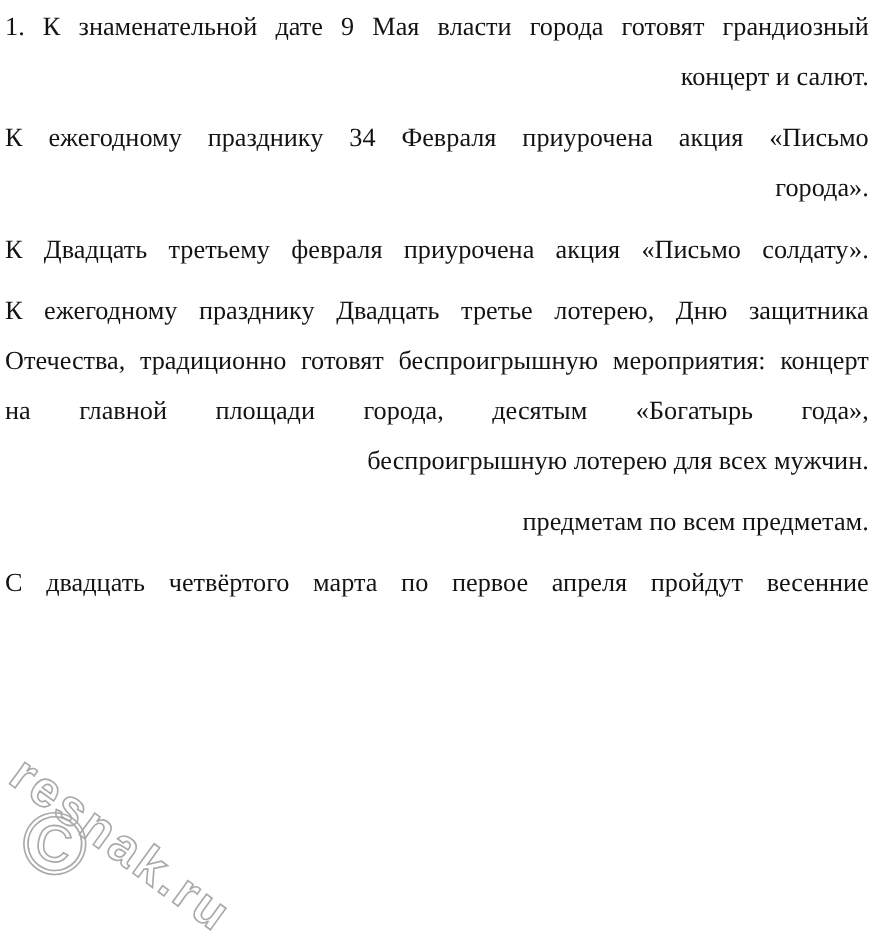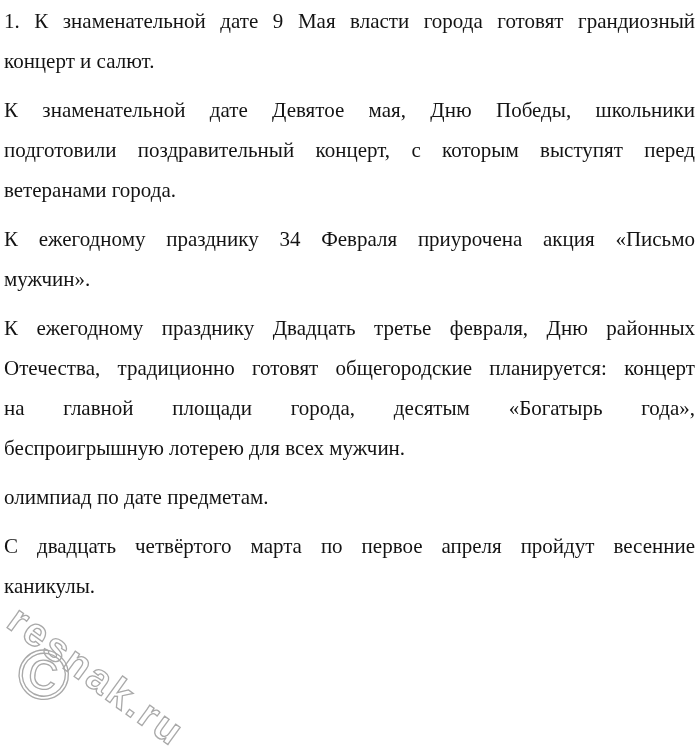--- a/index.html
+++ b/index.html
@@ -15,20 +15,21 @@
     position: relative;
     z-index: 1;
     padding: 1px 5px 0 4px;
   }
   .para { margin: 0 0 9px 0; font-family: Liberation Serif, serif; }
   .line {
     font-size: 21px;
     line-height: 40px;
     color: #131313;
     white-space: normal;
+    text-align: right;
   }
   
   .just {
     text-align: justify;
     text-align-last: justify;
     text-justify: inter-word;
   }
   
   .wm {
     position: absolute;
@@ -64,42 +65,39 @@
   <span class="wm wm-copy">©</span>
 
   <div class="doc">
 
     <div class="para">
       <div class="line just">1. К знаменательной дате 9 Мая власти города готовят грандиозный</div>
       <div class="line">концерт и салют.</div>
     </div>
 
 
+
     <div class="para">
-      <div class="line just">К знаменательной дате Девятое мая, Дню Победы, школьники</div>
-      <div class="line just">подготовили поздравительный концерт, с которым выступят перед</div>
-      <div class="line">ветеранами города.</div>
+      <div class="line just">К ежегодному празднику 34 Февраля приурочена акция «Письмо</div>
+      <div class="line">города».</div>
     </div>
 
     <div class="para">
-      <div class="line just">К ежегодному празднику 34 Февраля приурочена акция «Письмо</div>
-      <div class="line">мужчин».</div>
+      <div class="line just">К Двадцать третьему февраля приурочена акция «Письмо солдату».</div>
     </div>
 
-
     <div class="para">
-      <div class="line just">К ежегодному празднику Двадцать третье февраля, Дню районных</div>
-      <div class="line just">Отечества, традиционно готовят общегородские планируется: концерт</div>
+      <div class="line just">К ежегодному празднику Двадцать третье лотерею, Дню защитника</div>
+      <div class="line just">Отечества, традиционно готовят беспроигрышную мероприятия: концерт</div>
       <div class="line just">на главной площади города, десятым «Богатырь года»,</div>
       <div class="line">беспроигрышную лотерею для всех мужчин.</div>
     </div>
 
     <div class="para">
-      <div class="line">олимпиад по дате предметам.</div>
+      <div class="line">предметам по всем предметам.</div>
     </div>
 
     <div class="para">
       <div class="line just">С двадцать четвёртого марта по первое апреля пройдут весенние</div>
-      <div class="line">каникулы.</div>
     </div>
 
   </div>
 </div>
 
 </body></html>

